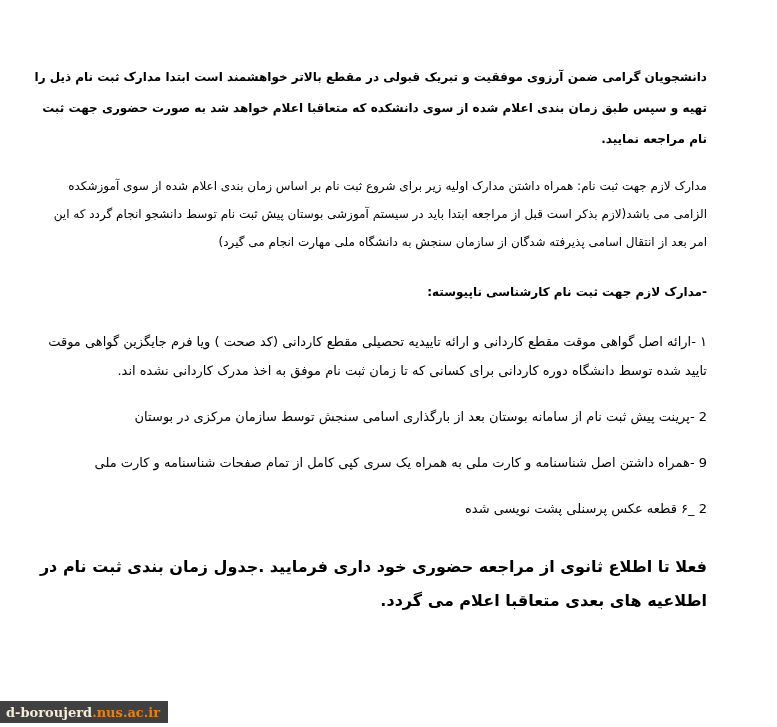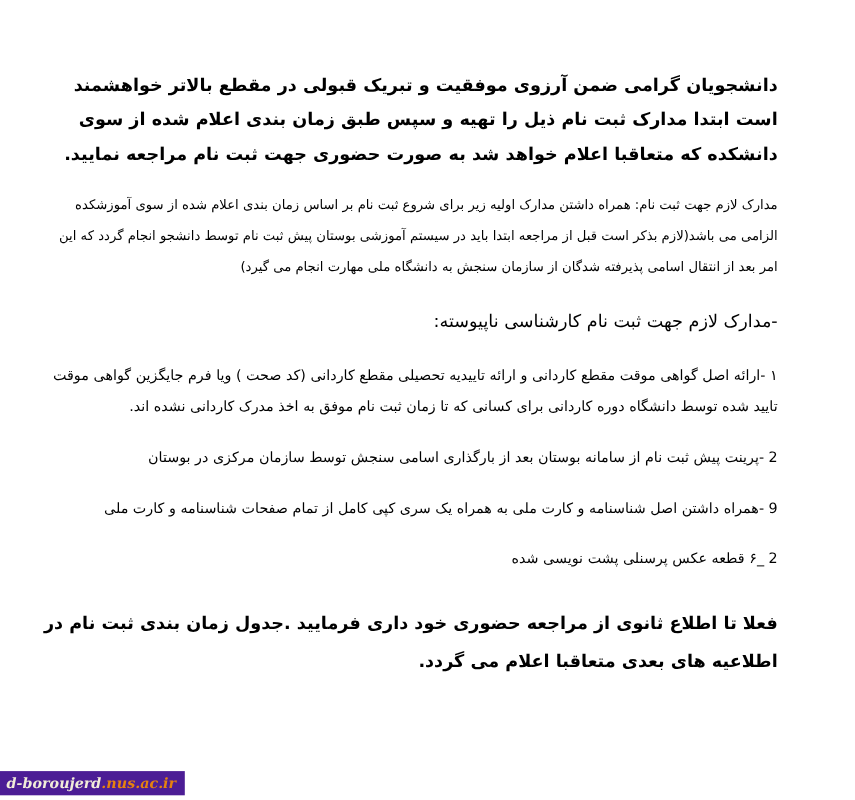--- a/index.html
+++ b/index.html
@@ -20,34 +20,34 @@
     top: 0;
     left: 0;
     right: 0;
     direction: rtl;
     text-align: right;
     padding: 62px 70px 0 34px;
     color: #000000;
   }
   .para-intro {
     margin: 0;
-    font-size: 16px;
+    font-size: 12px;
     font-weight: bold;
     line-height: 31px;
   }
   .para-requirements {
     margin: 17px 0 0 0;
     font-size: 12px;
     font-weight: normal;
     line-height: 28px;
   }
   .section-heading {
     margin: 25px 0 0 0;
-    font-size: 16px;
-    font-weight: normal;
+    font-size: 12px;
+    font-weight: bold;
     line-height: 22px;
   }
   .req-list {
     margin: 0;
   }
   .req-item {
     margin: 17px 0 0 0;
     font-size: 13px;
     font-weight: normal;
     line-height: 29px;
@@ -60,28 +60,27 @@
     font-size: 16px;
     font-weight: bold;
     line-height: 34px;
   }
   .watermark {
     position: absolute;
     left: 0;
     bottom: 4px;
     height: 22px;
     min-width: 125px;
-    background: #4c1d95;
+    background: #404040;
     display: flex;
     align-items: center;
     padding: 0 8px 0 6px;
     box-sizing: border-box;
     direction: ltr;
     font-family: "DejaVu Serif", serif;
-    font-style: italic;
     font-weight: bold;
     font-size: 13px;
     white-space: nowrap;
   }
   .wm-name { color: #f2ecd9; }
   .wm-suffix { color: #e6820f; }
 </style>
 </head>
 <body>
 

